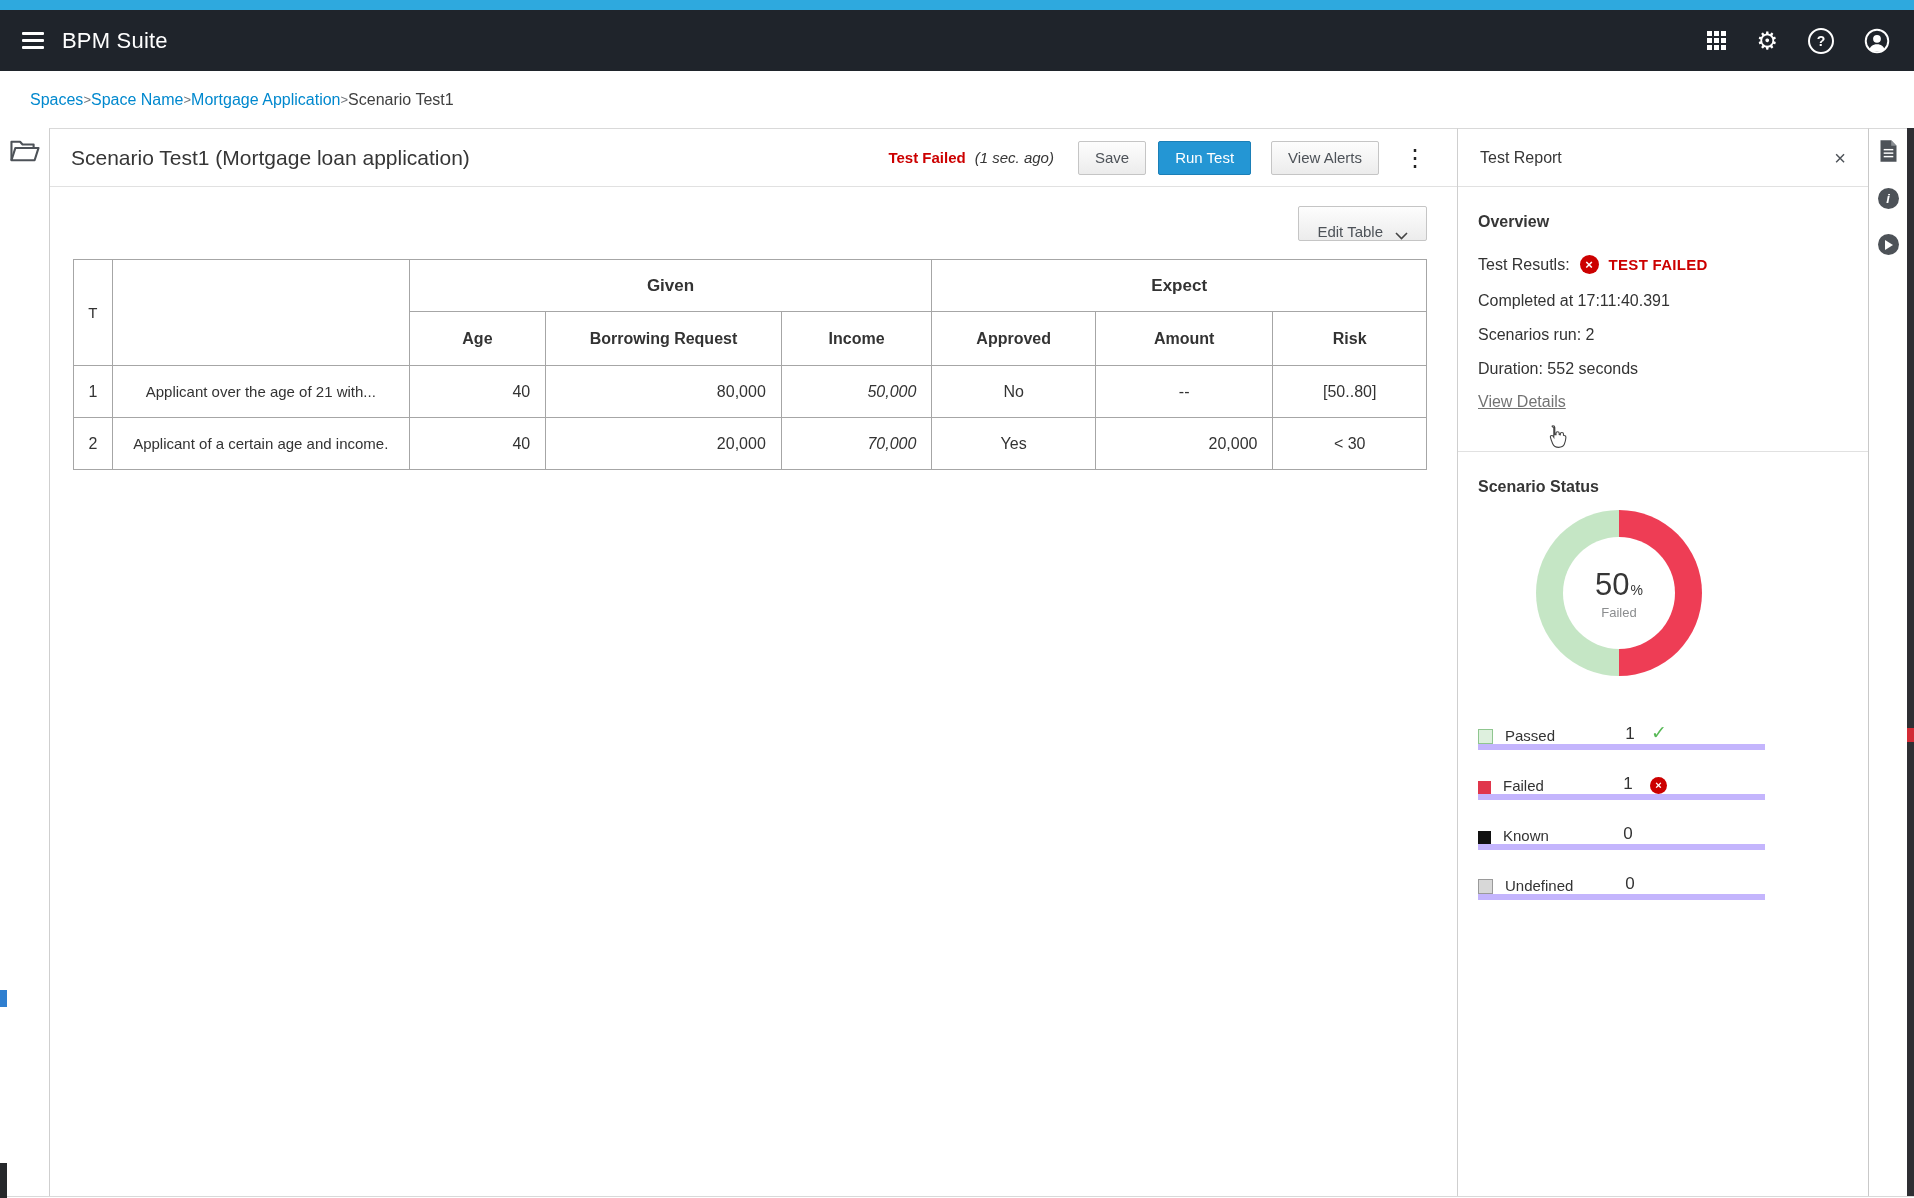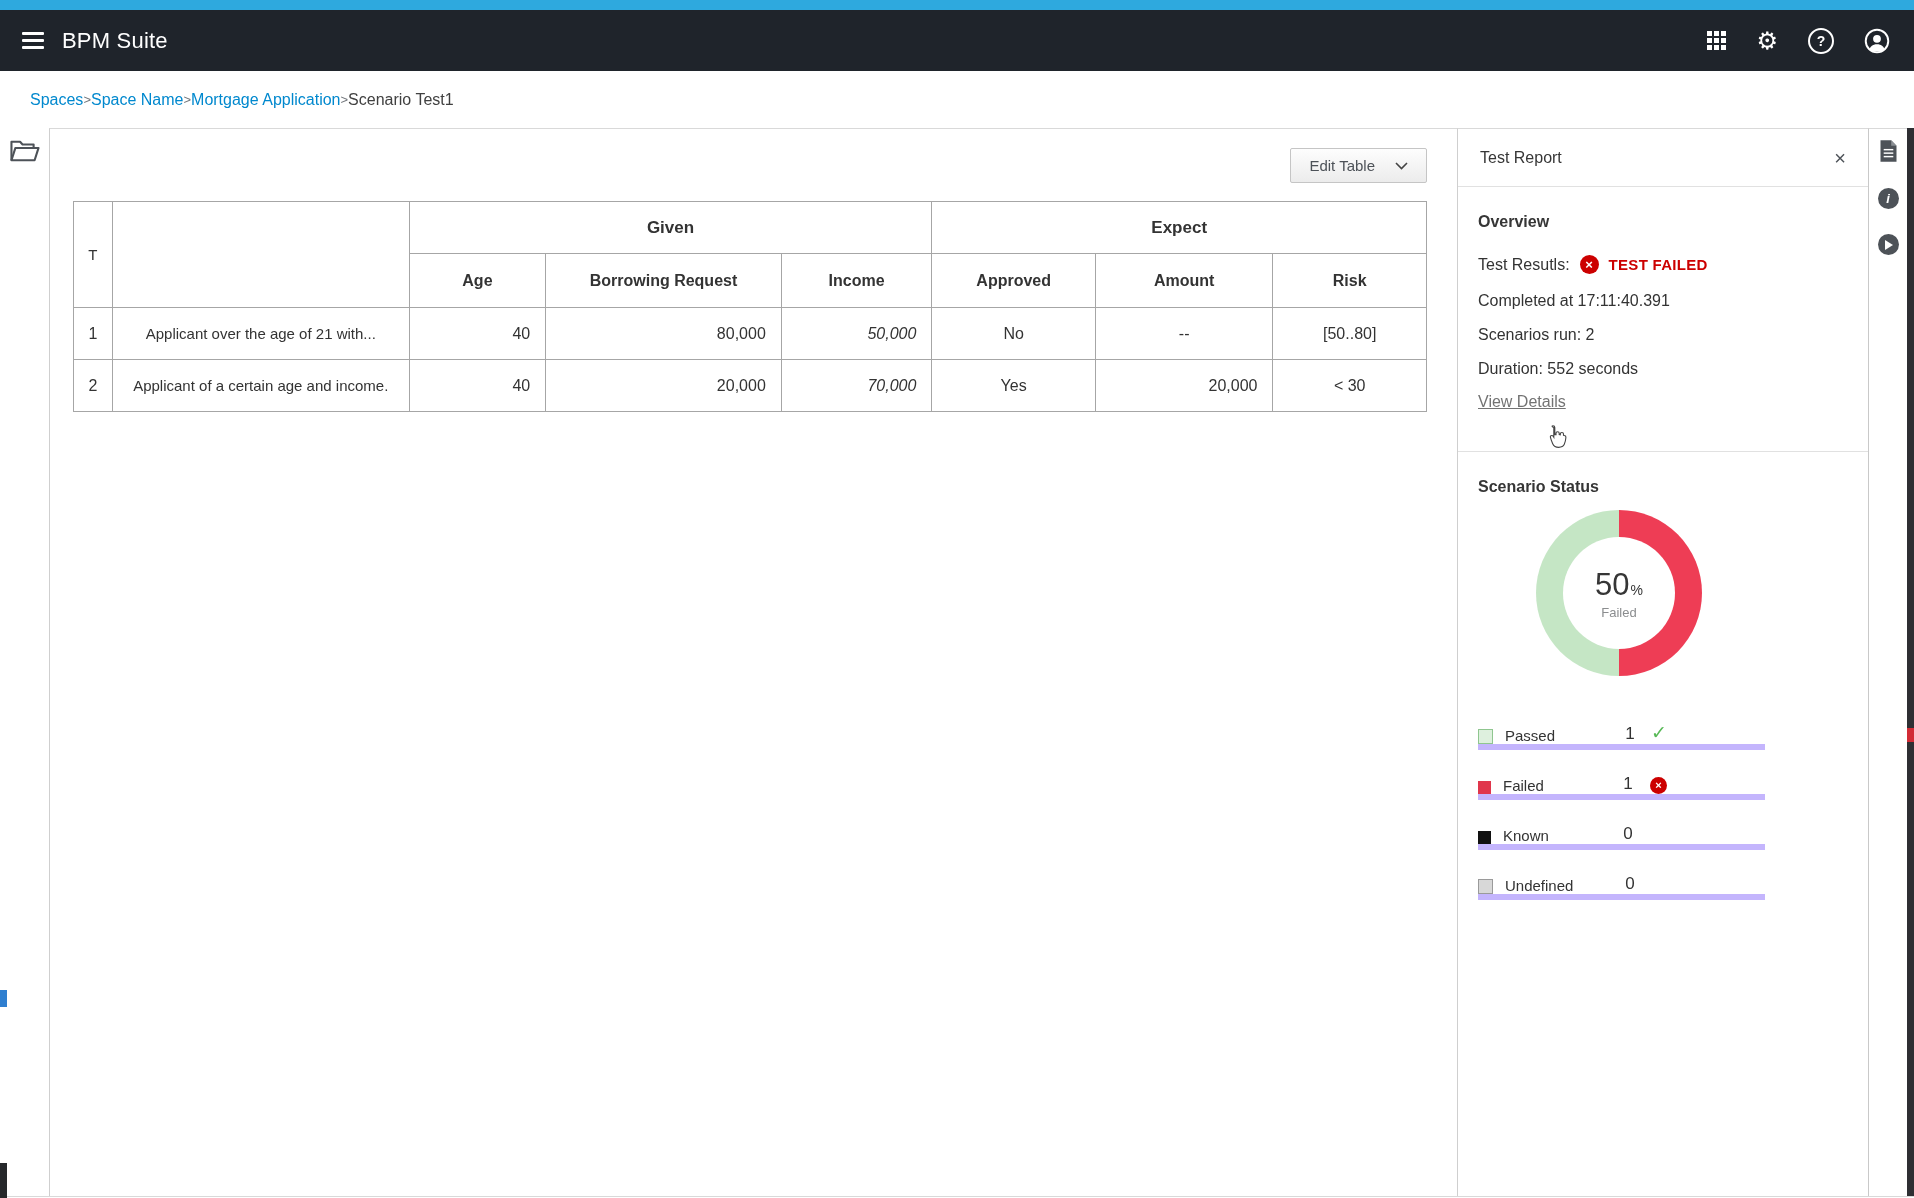--- a/index.html
+++ b/index.html
@@ -34,21 +34,21 @@
   .status-label{margin-left:auto;color:#cc0000;font-weight:700;font-size:15px;}
   .status-time{font-style:italic;font-size:15px;color:#363636;margin-left:9px;}
   .btn{height:34px;padding:0 16px;font-size:15px;color:#4d5258;border:1px solid #c5c5c5;border-radius:2px;
        background:linear-gradient(#fdfdfd,#ececec);cursor:pointer;font-family:inherit;}
   .btn-save{margin-left:24px;}
   .btn-primary{margin-left:12px;background:#2496d4;border-color:#1b7fb7;color:#fff;}
   .btn-alerts{margin-left:20px;}
   .kebab-icon{margin-left:24px;font-size:24px;color:#222;cursor:pointer;line-height:1;}
   .card-content{padding:19px 30px 0 23px;}
   .edit-row{display:flex;justify-content:flex-end;margin-bottom:18px;}
-  .btn-edit{display:flex;align-items:center;gap:20px;height:35px;padding:0 18px;}
+  .btn-edit{display:flex;align-items:flex-end;gap:12px;height:35px;padding:0 18px;}
   
   table.scn{border-collapse:collapse;font-size:16px;color:#333;table-layout:fixed;}
   table.scn th,table.scn td{border:1px solid #a6a6a6;background:#fff;overflow:hidden;white-space:nowrap;}
   th.group-th{height:49px;font-size:17px;font-weight:700;text-align:center;}
   th.col-th{height:51px;font-size:16px;font-weight:700;text-align:center;}
   th.corner-th{font-size:15px;font-weight:400;text-align:center;}
   td.data{height:49px;}
   .center{text-align:center;}
   .right{text-align:right;padding-right:15px;}
   .italic{font-style:italic;}
@@ -157,20 +157,29 @@
   <div class="gutter">
     <span>
       <svg width="32" height="26" viewBox="0 0 26 21">
         <path d="M2 18V3h7l2 2.2h9V8" fill="none" stroke="#4d5258" stroke-width="1.7" stroke-linejoin="round"></path>
         <path d="M2 18L5.2 8H24l-3.2 10z" fill="none" stroke="#4d5258" stroke-width="1.7" stroke-linejoin="round"></path>
       </svg>
     </span>
   </div>
 
   <section class="card">
+    <div class="title-row">
+      <h1 class="page-title" style="margin:0;">Scenario Test1 (Mortgage loan application)</h1>
+      <span class="status-label">Test Failed</span>
+      <span class="status-time">(1 sec. ago)</span>
+      <button class="btn btn-save">Save</button>
+      <button class="btn btn-primary">Run Test</button>
+      <button class="btn btn-alerts">View Alerts</button>
+      <span class="kebab-icon">⋮</span>
+    </div>
 
     <div class="card-content">
       <div class="edit-row">
         <button class="btn btn-edit">
           <span>Edit Table</span>
           <span style="display:flex;">
             <svg width="13" height="8" viewBox="0 0 13 8">
                 <polyline points="1,1 6.5,6.5 12,1" fill="none" stroke="#444" stroke-width="1.6"></polyline>
               </svg>
           </span>

